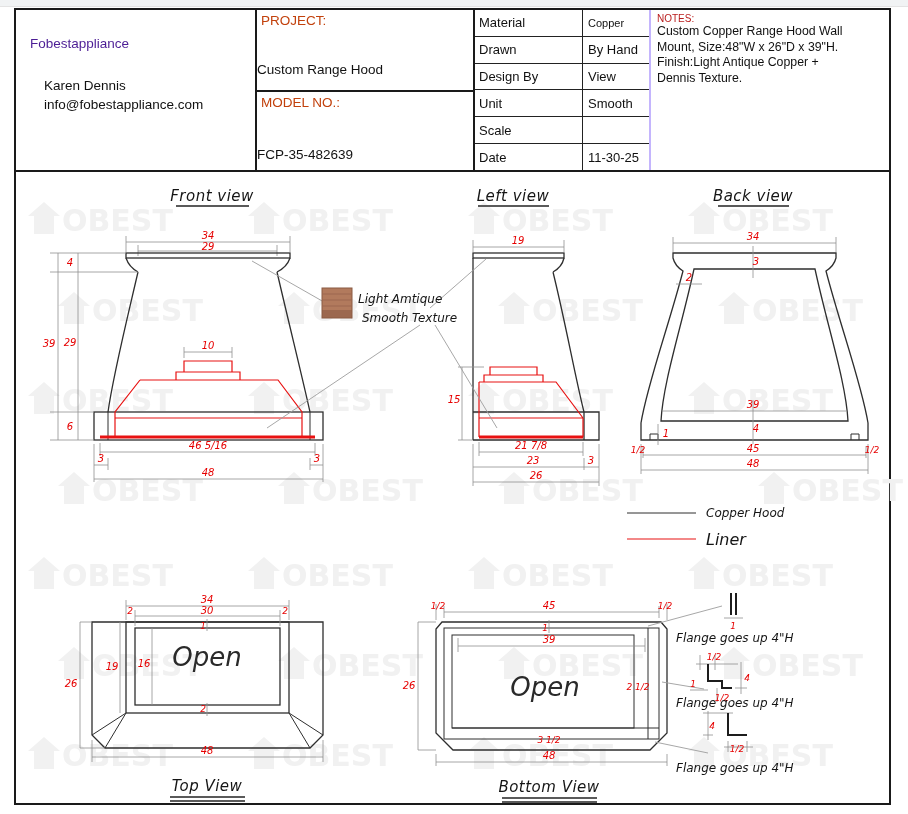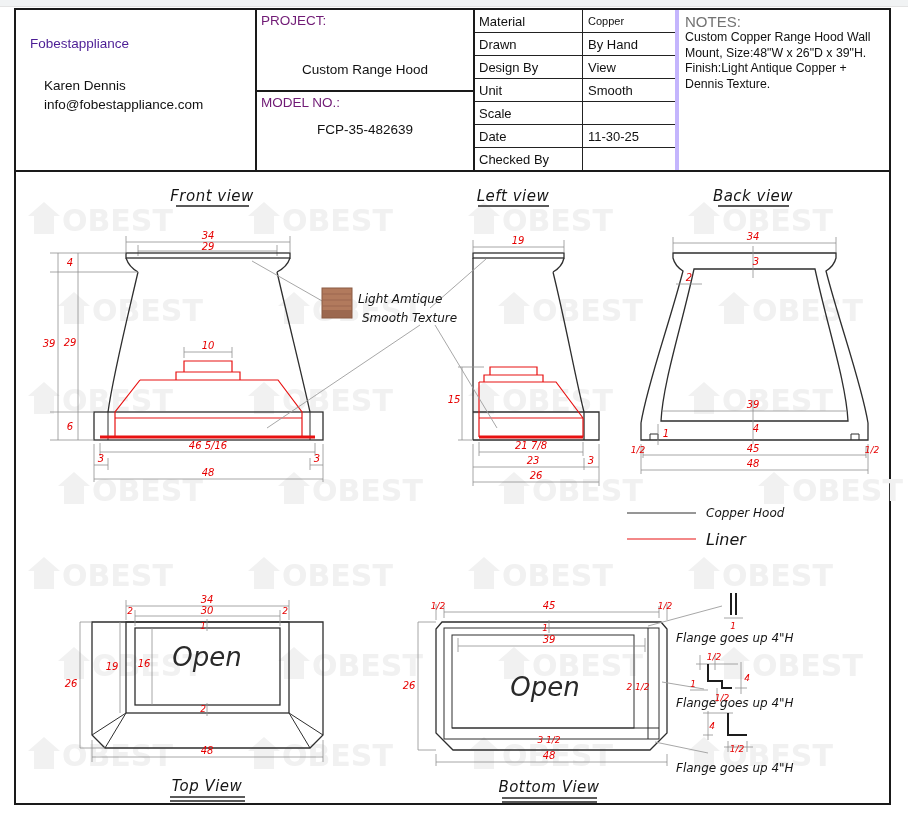--- a/index.html
+++ b/index.html
@@ -8,38 +8,38 @@
   .topstrip{position:absolute;left:0;top:0;width:908px;height:6px;background:#f1f3f4;
         border-bottom:1px solid #e3e3e3;}
   .pborder{position:absolute;left:14px;top:8px;width:877px;height:797px;
         border:2px solid #1a1a1a;box-sizing:border-box;}
   
   .tblock{position:absolute;left:16px;top:10px;width:873px;height:160px;display:flex;
         border-bottom:2px solid #1a1a1a;box-sizing:content-box;background:#fff;z-index:3;}
   .tb-col{position:relative;box-sizing:border-box;height:160px;}
   .c1{width:239px;}
   .c2{width:220px;border-left:2px solid #1a1a1a;border-right:2px solid #1a1a1a;}
-  .c3{width:204px;border-right:4px solid #c4b5fd;display:flex;flex-direction:column;}
+  .c3{width:176px;border-right:2px solid #c4b5fd;display:flex;flex-direction:column;}
   .c4{flex:1;}
   .company-name{position:absolute;left:14px;top:26px;font-size:13.5px;color:#4c1d95;}
   .company-contact{position:absolute;left:28px;top:66px;font-size:13.5px;line-height:19px;color:#111;}
-  .cell-label{position:absolute;left:4px;top:3px;font-size:13.5px;color:#701a75;}
+  .cell-label{position:absolute;left:4px;top:3px;font-size:13.5px;color:#c2410c;}
   .proj-top{position:relative;height:80px;}
   .proj-bot{position:relative;height:78px;border-top:2px solid #1a1a1a;}
-  .center-val{position:absolute;left:0;top:52px;width:100%;text-align:center;font-size:13.5px;color:#111;}
+  .center-val{position:absolute;left:0;top:52px;width:100%;text-align:left;font-size:13.5px;color:#111;}
   .proj-name{top:52px;}
-  .model-no{top:30px;}
+  .model-no{top:55px;}
   .spec-row{flex:1;display:flex;border-top:1.5px solid #222;align-items:center;}
   .spec-row:first-child{border-top:none;}
   .spec-lab{width:103px;align-self:stretch;display:flex;align-items:center;
         border-right:1.5px solid #222;padding-left:4px;font-size:13px;color:#111;}
   .spec-val{flex:1;padding-left:5px;font-size:13px;color:#111;}
   .spec-val.small{font-size:11px;}
   .notes-wrap{padding:3px 6px 0 6px;}
-  .notes-label{font-size:15px;color:#737373;}
+  .notes-label{font-size:10px;color:#b91c1c;}
   .notes-line{font-size:12.3px;line-height:15.5px;color:#111;}
   
   svg.draw{position:absolute;left:0;top:0;z-index:1;}
   .ln{stroke:#2e2e2e;stroke-width:1.3;fill:none;}
   .lnt{stroke:#2e2e2e;stroke-width:1;fill:none;}
   .ln2{stroke:#1d1d1d;stroke-width:2;fill:none;}
   .dl{stroke:#8f8f8f;stroke-width:0.8;fill:none;}
   .dl2{stroke:#9d9d9d;stroke-width:0.9;fill:none;}
   .rd{stroke:#e81212;stroke-width:1.2;fill:none;}
   .rdT{stroke:#e81212;stroke-width:3;fill:none;}
@@ -388,24 +388,20 @@
         <div class="spec-val">Smooth</div>
       </div>
       <div class="spec-row">
         <div class="spec-lab">Scale</div>
         <div class="spec-val"></div>
       </div>
       <div class="spec-row">
         <div class="spec-lab">Date</div>
         <div class="spec-val">11-30-25</div>
       </div>
-      <div class="spec-row">
-        <div class="spec-lab">Checked By</div>
-        <div class="spec-val"></div>
-      </div>
     </div>
     <div class="tb-col c4">
       <div class="notes-wrap">
         <div class="notes-label">NOTES:</div>
         <div class="notes-line">Custom Copper Range Hood Wall</div>
         <div class="notes-line">Mount, Size:48"W x 26"D x 39"H.</div>
         <div class="notes-line">Finish:Light Antique Copper +</div>
         <div class="notes-line">Dennis Texture.</div>
       </div>
     </div>

